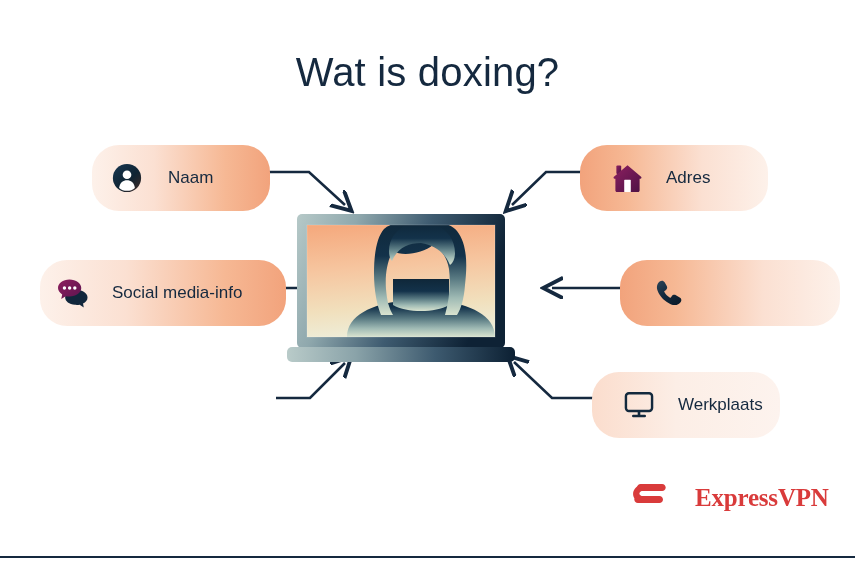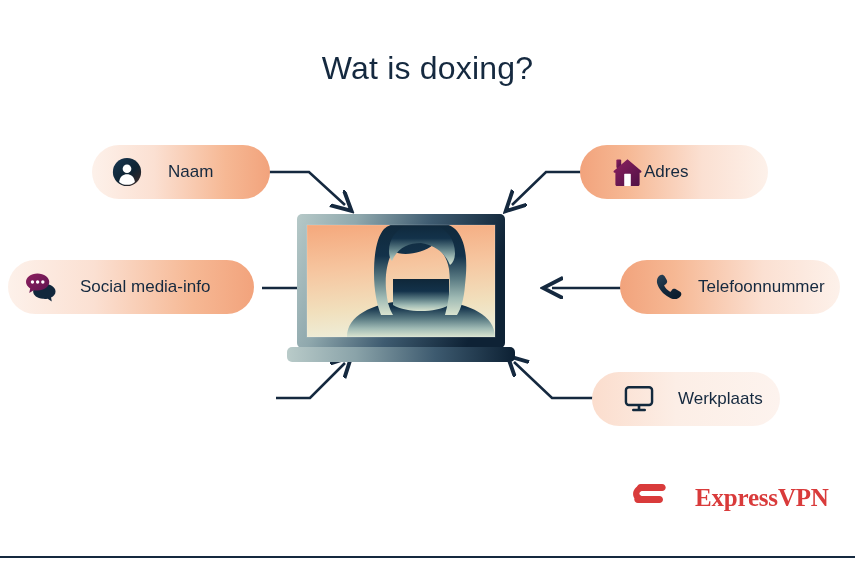--- a/index.html
+++ b/index.html
@@ -14,32 +14,32 @@
     width: 855px; height: 561px;
     background: #ffffff;
   }
 
   
   #page-title {
     position: absolute;
     left: 0; top: 50px;
     width: 855px;
     text-align: center;
-    font-size: 32px;
+    font-size: 40px;
     font-weight: 400;
     color: #15293f;
     letter-spacing: 0.2px;
   }
 
   
   .pill {
     position: absolute;
     display: flex;
     align-items: center;
-    height: 54px;
+    height: 66px;
     border-radius: 27px;
     padding: 0 18px;
   }
   .pill .pill-icon {
     width: 34px; height: 34px;
     flex: 0 0 34px;
     display: flex; align-items: center; justify-content: center;
   }
   .pill .pill-label {
     font-size: 17px;
@@ -47,31 +47,31 @@
     white-space: nowrap;
   }
 
   
   .pill.left { background: linear-gradient(90deg,#fdf1ea 0%, #fbe0d2 35%, #f6b894 75%, #f2a37c 100%); }
   
   .pill.right { background: linear-gradient(90deg,#f2a37c 0%, #f6b894 25%, #fbe0d2 65%, #fdf1ea 100%); }
   .pill.right.pale { background: linear-gradient(90deg,#fbddcd 0%, #fceee6 45%, #fdf3ee 100%); }
 
   #pill-naam        { left: 92px;  top: 145px; width: 178px; }
-  #pill-social      { left: 8px;  top: 260px; width: 246px; }
+  #pill-social      { left: 40px;  top: 260px; width: 246px; }
   #pill-ip          { left: 92px;  top: 372px; width: 186px; }
 
   #pill-adres       { left: 580px; top: 145px; width: 188px; }
   #pill-telefoon    { left: 620px; top: 260px; width: 220px; }
   #pill-werkplaats  { left: 592px; top: 372px; width: 188px; }
 
   #pill-naam .pill-label,
   #pill-ip .pill-label      { margin-left: 24px; }
   #pill-social .pill-label  { margin-left: 20px; }
-  #pill-adres .pill-label   { }
+  #pill-adres .pill-label   { margin-left: 22px; }
   #pill-telefoon .pill-label{ margin-left: 12px; }
   #pill-werkplaats .pill-label { margin-left: 22px; }
   #pill-telefoon .pill-icon { margin-left: 14px; }
   #pill-adres .pill-icon,
   #pill-werkplaats .pill-icon { margin-left: 12px; }
 
   
   #arrows, #laptop, #logo-mark {
     position: absolute;
     left: 0; top: 0;
@@ -282,21 +282,20 @@
         <path d="M5.4,2.4 C7.2,1.2 9.3,1.7 10.3,3.5 L12.6,7.6
                  C13.5,9.2 13,11.1 11.5,12.1 L9.8,13.2
                  C10.6,15.9 14.1,19.4 16.8,20.2 L17.9,18.5
                  C18.9,17 20.8,16.5 22.4,17.4 L26.5,19.7
                  C28.3,20.7 28.8,22.8 27.6,24.6
                  C25.6,27.6 21.6,28.8 17.3,27.2
                  C11.1,24.9 5.1,18.9 2.8,12.7
                  C1.2,8.4 2.4,4.4 5.4,2.4 Z" fill="url(#phG)"></path>
       </svg>
     </span>
-    <span class="pill-label">Telefoonnummer</span>
   </div>
 
   <div class="pill right pale" id="pill-werkplaats">
     <span class="pill-icon">
       <svg viewBox="0 0 32 30" width="30" height="28" xmlns="http://www.w3.org/2000/svg">
         <rect x="2" y="2.5" width="28" height="19" rx="3.2" fill="none" stroke="#13293d" stroke-width="2.6"></rect>
         <rect x="14.6" y="21.5" width="2.8" height="4.6" fill="#13293d"></rect>
         <rect x="8.5" y="25.4" width="15" height="2.6" rx="1.3" fill="#13293d"></rect>
       </svg>
     </span>

